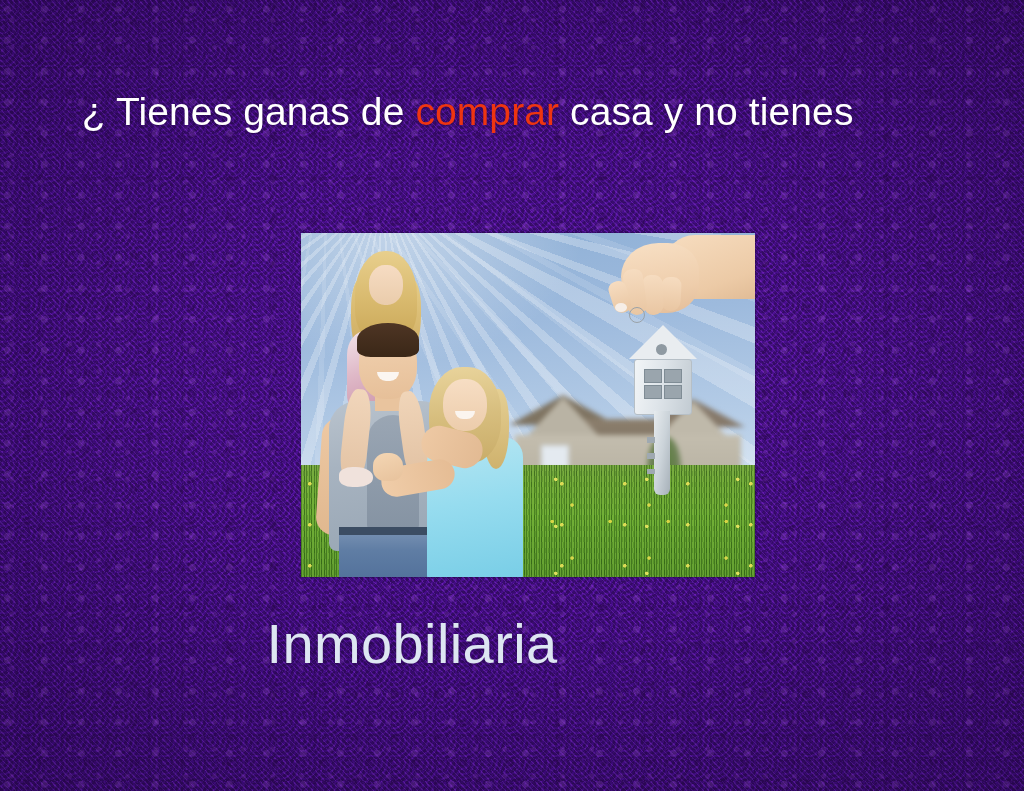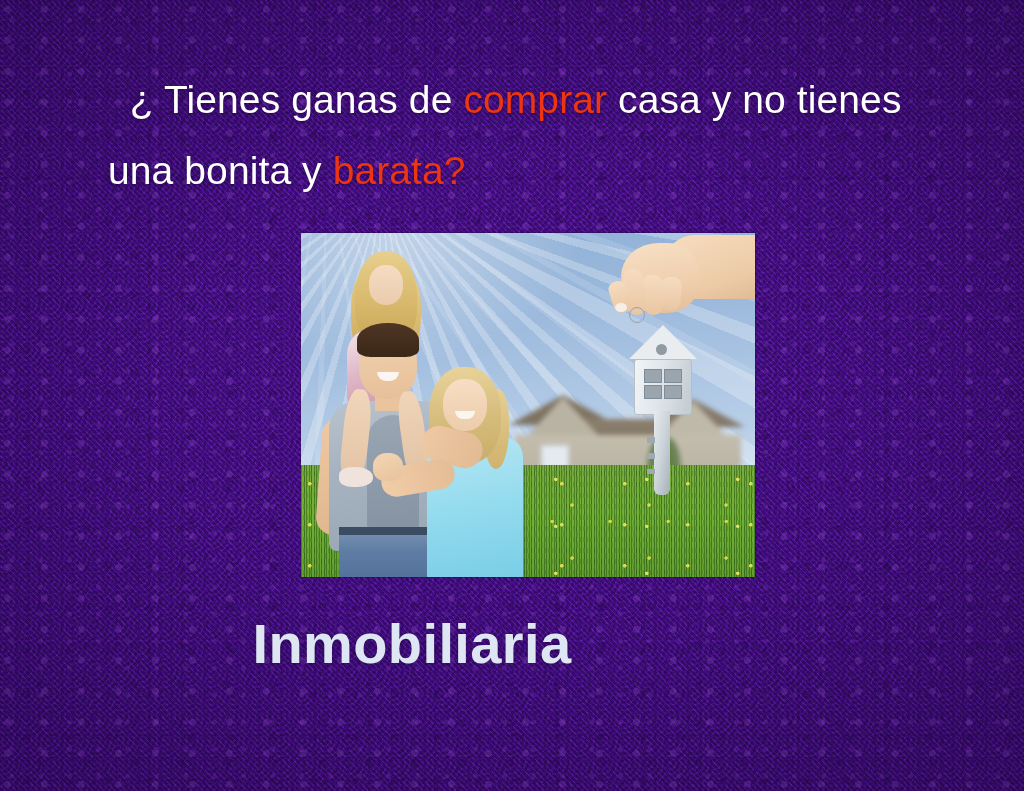--- a/index.html
+++ b/index.html
@@ -52,24 +52,23 @@
     opacity: .85;
   }
   .bg-vignette {
     background: radial-gradient(ellipse 85% 80% at 50% 50%, rgba(0,0,0,0) 40%, rgba(20,2,40,.30) 100%);
   }
 
   
   .title-block {
     position: absolute;
     left: 60px;
-    top: 64px;
+    top: 76px;
     width: 904px;
     z-index: 6;
-    margin-left: 48px;
   }
   .title-line {
     font-size: 39px;
     line-height: 71px;
     color: #ffffff;
     letter-spacing: .1px;
     white-space: pre;
     text-shadow: 0 1px 3px rgba(30,0,60,.55);
   }
   .hl { color: #ee3511; }
@@ -387,21 +386,20 @@
   }
 
   
   .brand {
     position: absolute;
     left: 0;
     top: 605px;
     width: 824px;
     text-align: center;
     z-index: 6;
-    font-weight: bold;
   }
   .brand-line {
     font-size: 56px;
     line-height: 78px;
     color: #dde6f2;
     letter-spacing: .4px;
     text-shadow: 0 1px 4px rgba(25,0,50,.45);
   }
 </style>
 </head>
@@ -410,21 +408,20 @@
 <div id="slide">
 
   <div class="bg-layer bg-base"></div>
   <div class="bg-layer bg-noise-b"></div>
   <div class="bg-layer bg-noise-a"></div>
   <div class="bg-layer bg-noise-c"></div>
   <div class="bg-layer bg-vignette"></div>
 
   <div class="title-block">
     <div class="title-line"><span>  ¿ Tienes ganas de </span><span class="hl">comprar</span><span> casa y no tienes</span></div>
-    <div class="title-line"><span>una bonita y </span><span class="hl">barata?</span></div>
   </div>
 
   <div class="photo">
 
     <div class="ph-layer ph-sky"></div>
     <div class="ph-layer ph-rays"></div>
     <div class="ph-layer ph-rays2"></div>
     <div class="ph-layer ph-skyglow"></div>
 
     <div class="ph-layer ph-house">

